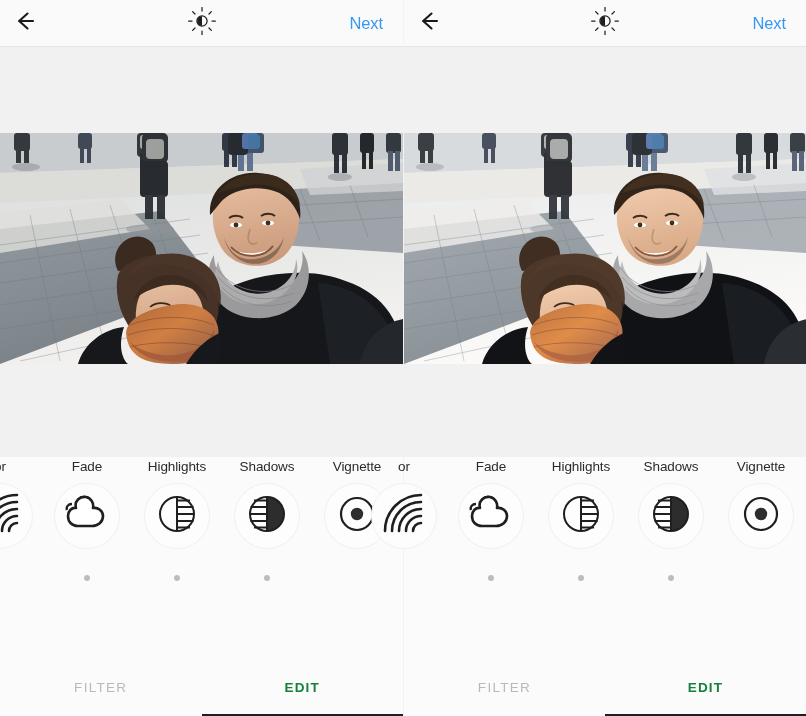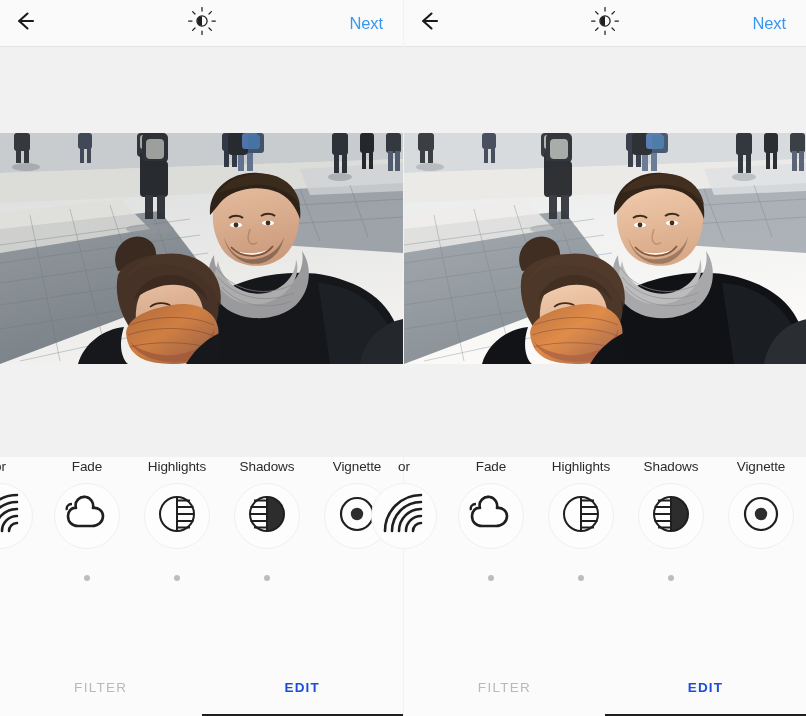--- a/index.html
+++ b/index.html
@@ -133,21 +133,21 @@
   .tab{
     flex:1 1 50%;
     display:flex; align-items:center; justify-content:center;
     font-size:13.5px;
     letter-spacing:1.2px;
     font-weight:bold;
     cursor:pointer;
     position:relative;
   }
   .tab.inactive{ color:#b9b9b9; font-weight:normal; letter-spacing:1.3px;}
-  .tab.active{ color:#1d4ed8; }
+  .tab.active{ color:#15803d; }
   .tab.active .tab-underline{
     position:absolute;
     left:0; right:0; bottom:0;
     height:2px;
     background:#1f1f1f;
   }
 </style>
 </head>
 <body>
 

